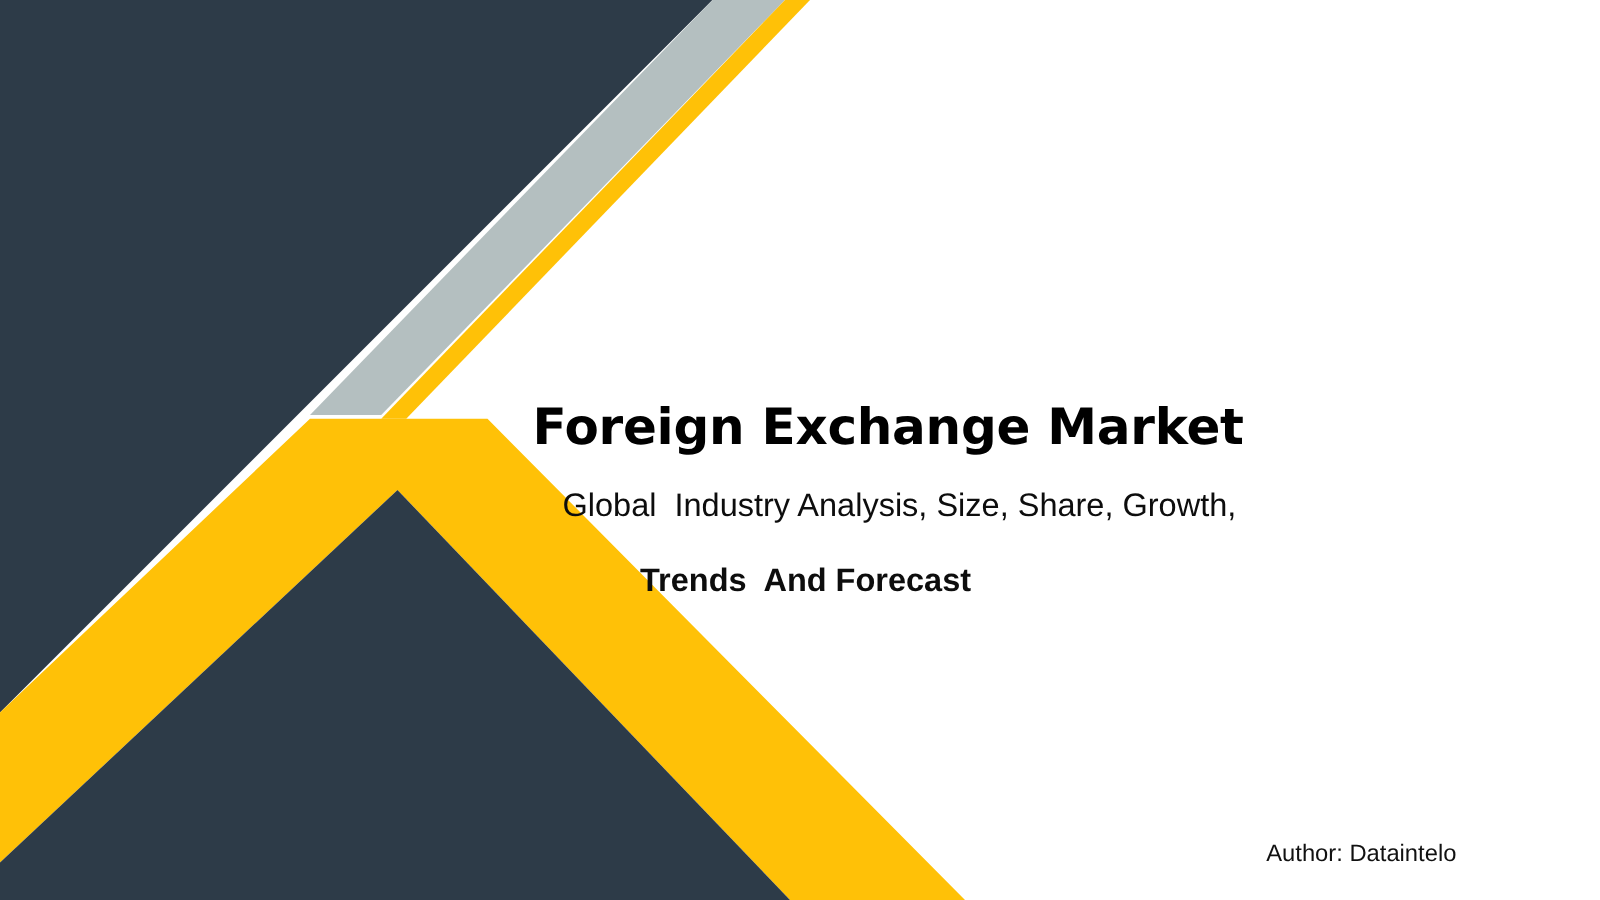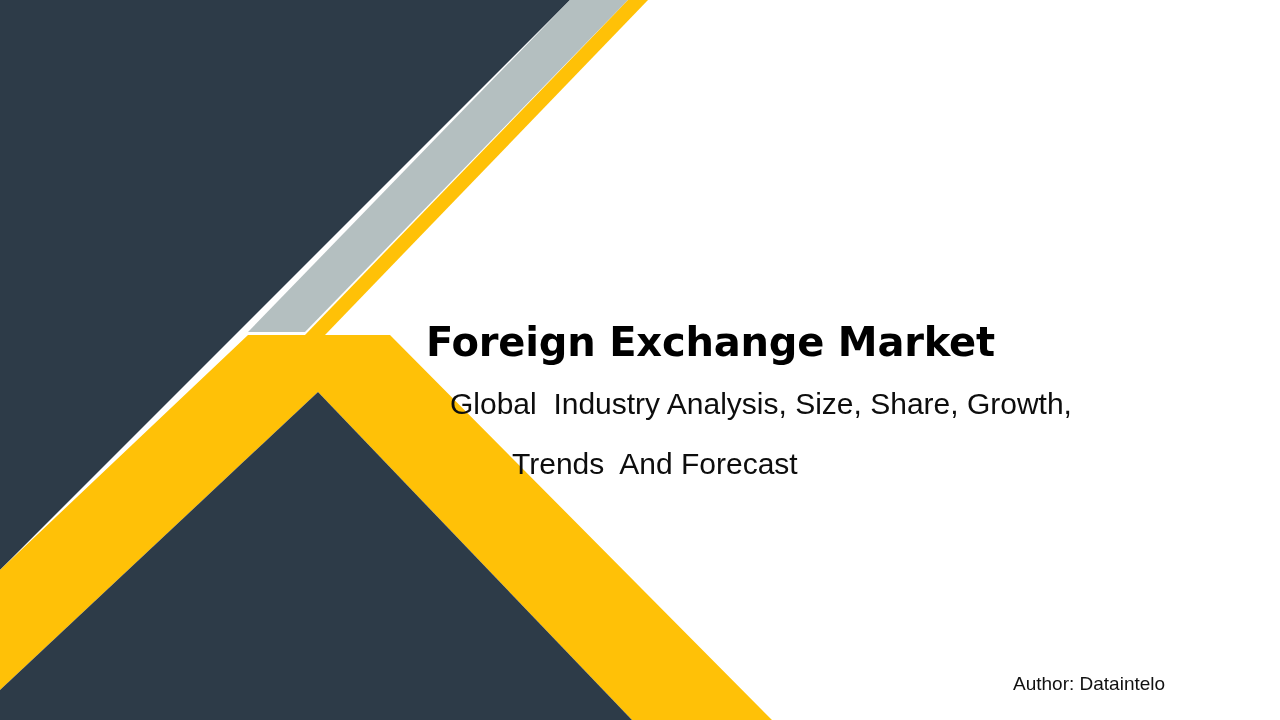--- a/index.html
+++ b/index.html
@@ -54,28 +54,29 @@
   }
   #subtitle-block {
     position: absolute;
     left: 450px;
     top: 374px;
     width: 760px;
   }
   .subtitle-line {
     margin: 0;
     font-family: "Liberation Sans", sans-serif;
-    font-size: 30px;
+    font-size: 26px;
     font-weight: normal;
     line-height: 60px;
     color: #0d0d0d;
     white-space: pre;
   }
   #subtitle-line-2 {
     text-indent: 62px;
+    font-weight: bold;
   }
   #author-line {
     position: absolute;
     left: 1013px;
     top: 671px;
     margin: 0;
     font-family: "Liberation Sans", sans-serif;
     font-size: 19px;
     font-weight: normal;
     line-height: 26px;

